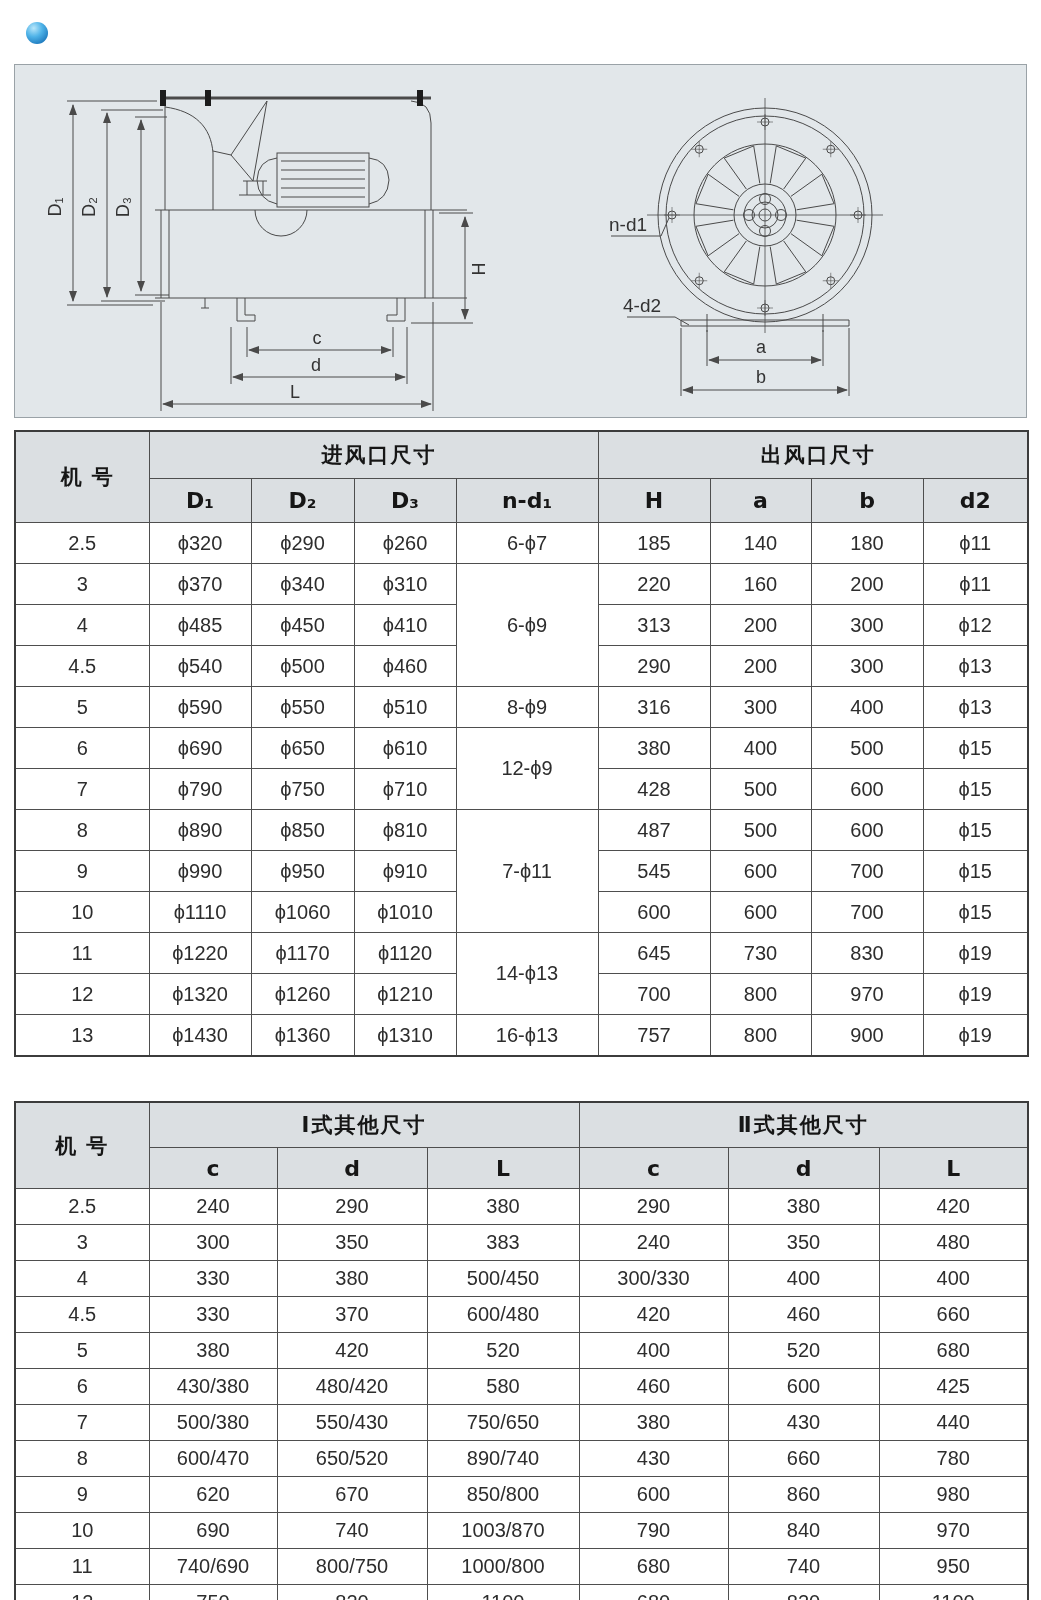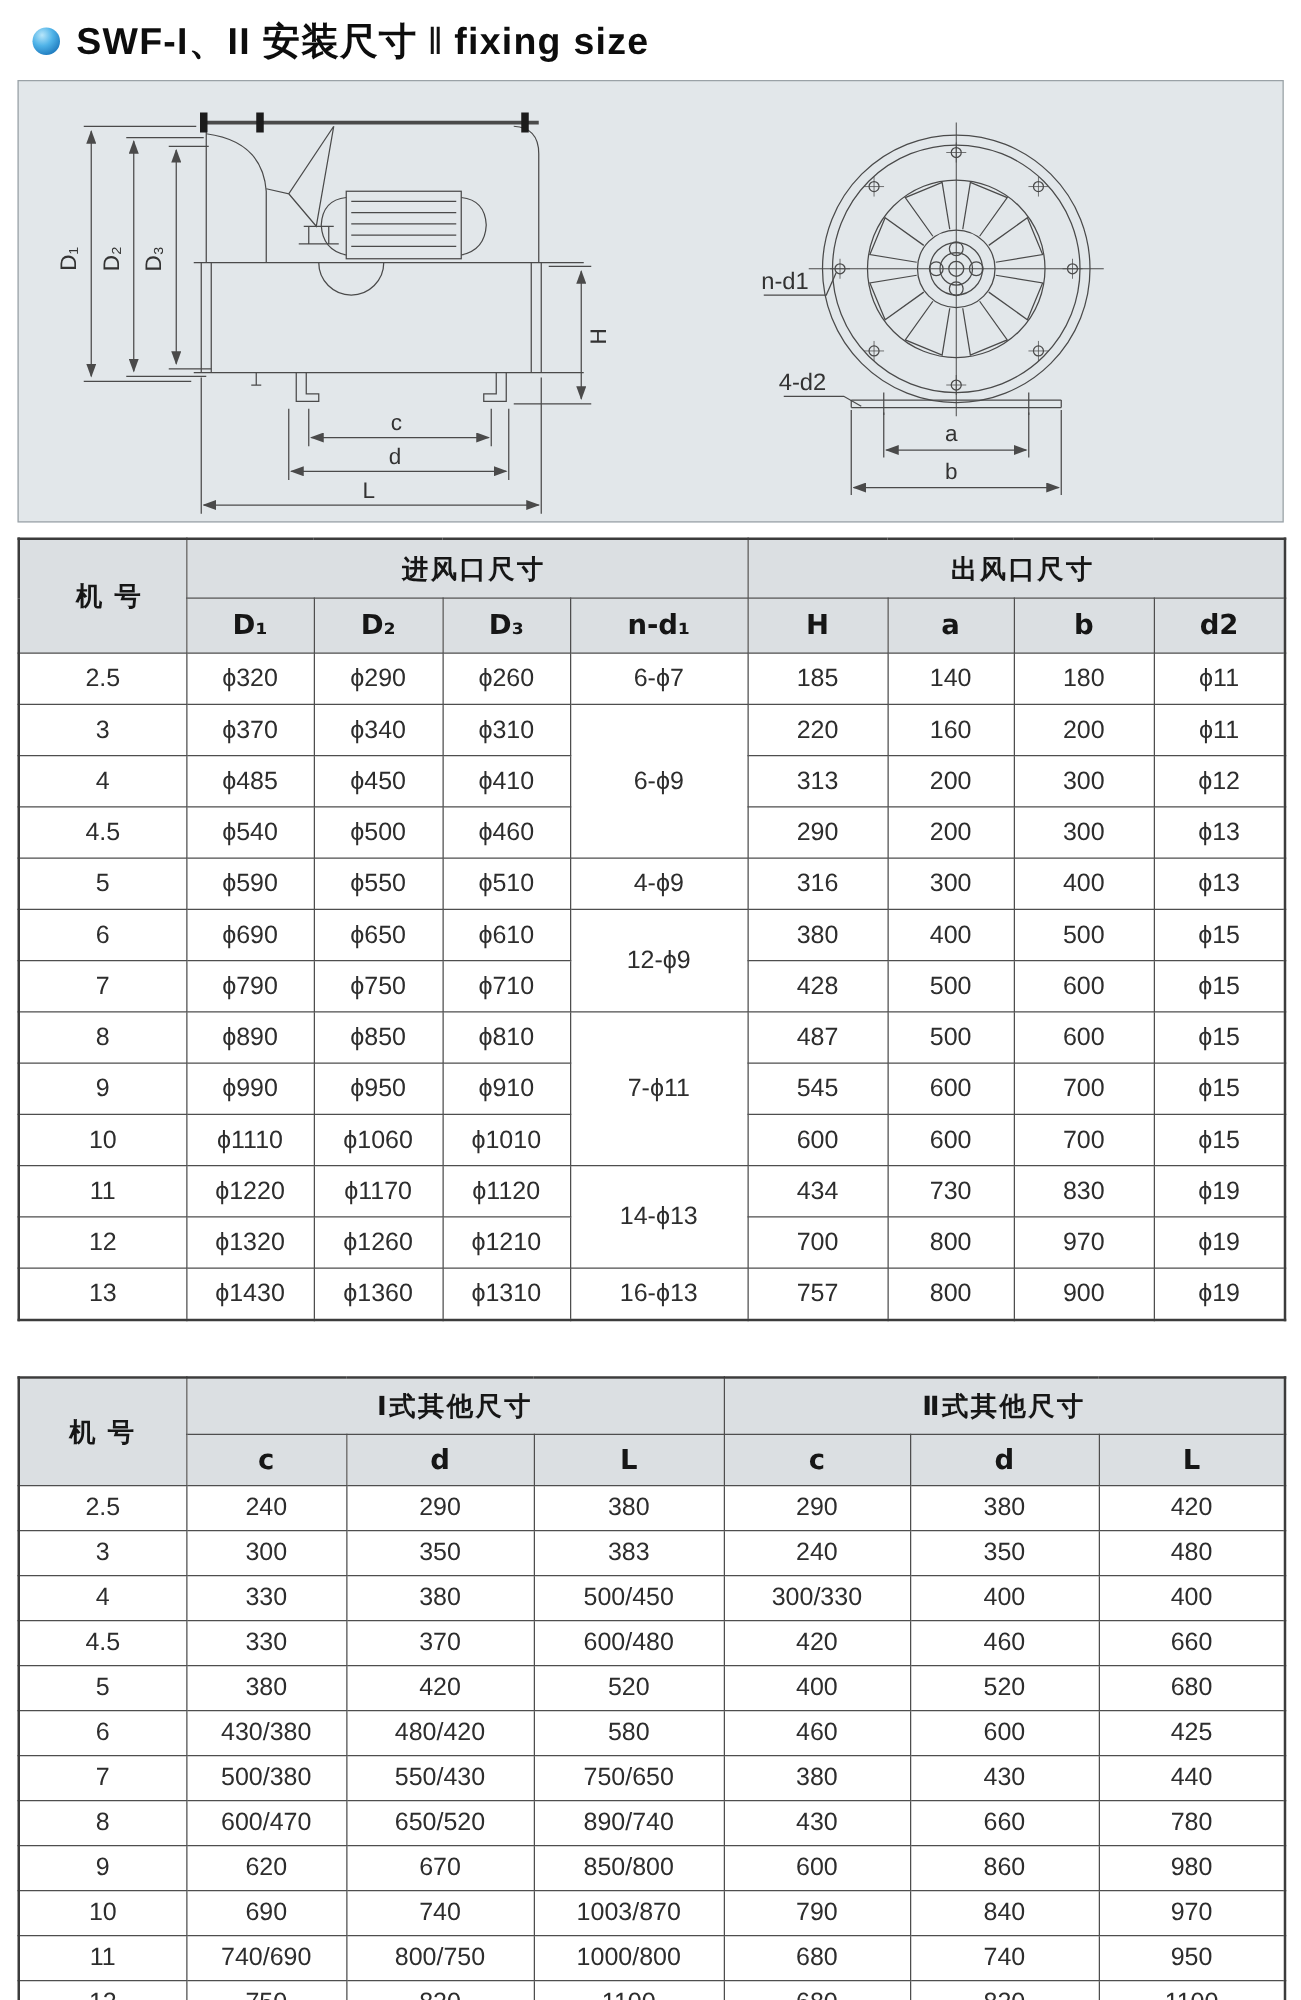--- a/index.html
+++ b/index.html
@@ -36,23 +36,20 @@
   .t2 thead tr:nth-child(2) th{height:38px;}
   .t2 tbody td{height:33px;font-size:20px;color:#2d2d2d;}
 </style>
 </head>
 <body>
 
 <div class="page">
 
   <div class="title-row">
     <span class="bullet"></span>
-    <div class="title">
-      <span>SWF-I、II 安装尺寸</span><span class="sep">‖</span><span>fixing size</span>
-    </div>
   </div>
 
   <div class="diagram">
     <svg width="1011" height="352" viewBox="0 0 1011 352">
       <defs>
         <marker id="ae" orient="auto" markerWidth="11" markerHeight="8" refX="10" refY="4">
           <path d="M0,0 L11,4 L0,8 z" fill="#4a4a4a"></path>
         </marker>
         <marker id="as" orient="auto" markerWidth="11" markerHeight="8" refX="1" refY="4">
           <path d="M11,0 L0,4 L11,8 z" fill="#4a4a4a"></path>
@@ -235,21 +232,21 @@
           <td>290</td>
           <td>200</td>
           <td>300</td>
           <td>ϕ13</td>
         </tr>
         <tr>
           <td>5</td>
           <td>ϕ590</td>
           <td>ϕ550</td>
           <td>ϕ510</td>
-          <td>4-ϕ9</td>
+          <td>8-ϕ9</td>
           <td>316</td>
           <td>300</td>
           <td>400</td>
           <td>ϕ13</td>
         </tr>
         <tr>
           <td>6</td>
           <td>ϕ690</td>
           <td>ϕ650</td>
           <td>ϕ610</td>
@@ -299,21 +296,21 @@
           <td>600</td>
           <td>700</td>
           <td>ϕ15</td>
         </tr>
         <tr>
           <td>11</td>
           <td>ϕ1220</td>
           <td>ϕ1170</td>
           <td>ϕ1120</td>
           <td rowspan="2">14-ϕ13</td>
-          <td>434</td>
+          <td>645</td>
           <td>730</td>
           <td>830</td>
           <td>ϕ19</td>
         </tr>
         <tr>
           <td>12</td>
           <td>ϕ1320</td>
           <td>ϕ1260</td>
           <td>ϕ1210</td>
           <td>700</td>

